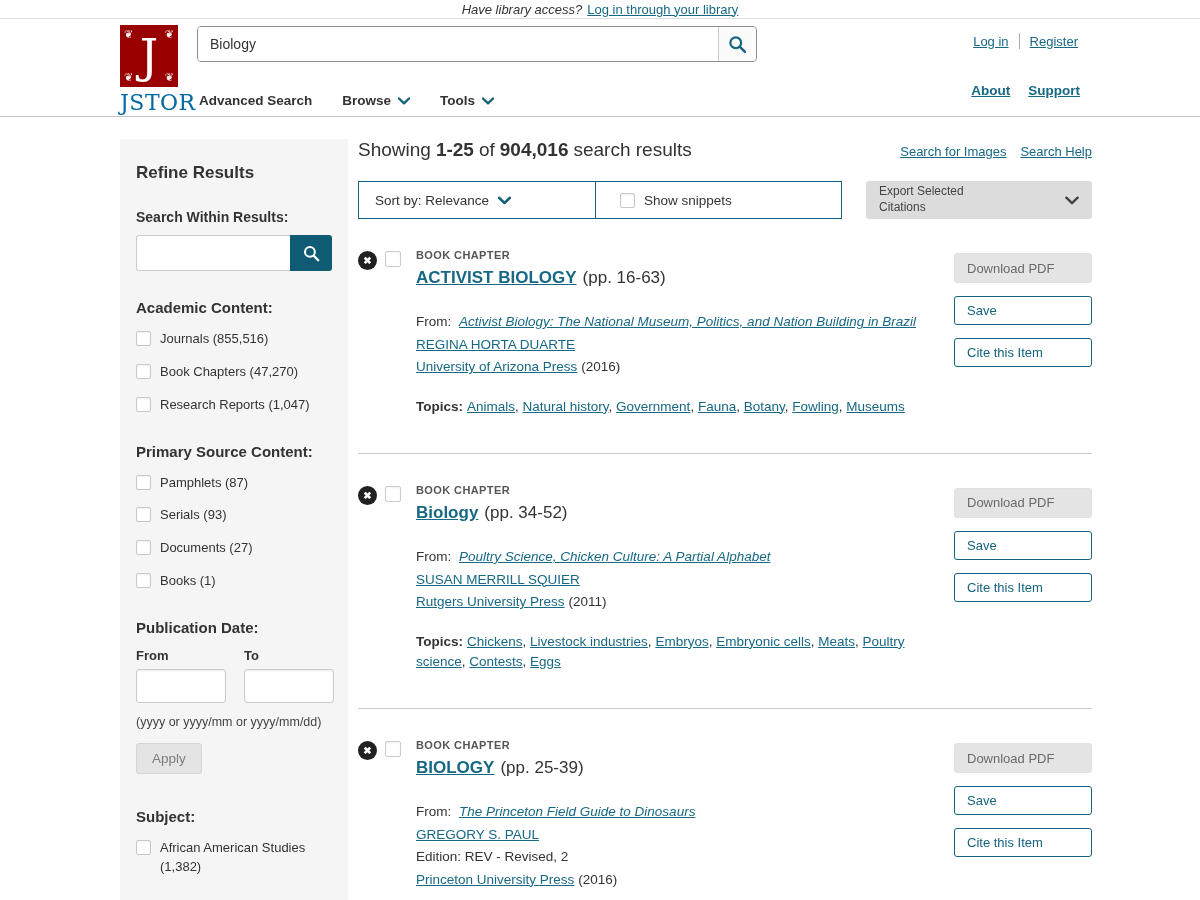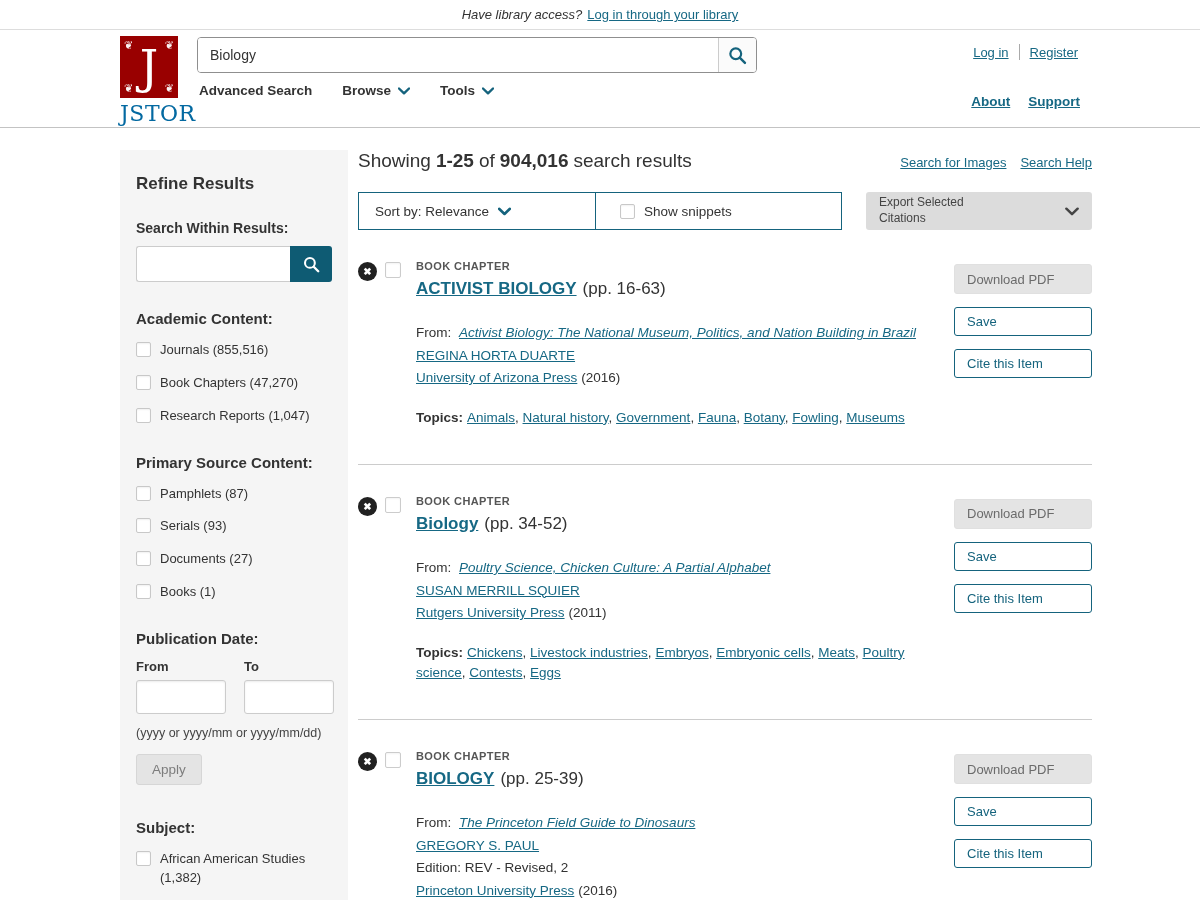--- a/index.html
+++ b/index.html
@@ -8,21 +8,21 @@
     width:1200px; height:900px; overflow:hidden;
     background:#fff; color:#333;
     font-family:"Liberation Sans", sans-serif;
     font-size:13.5px;
   }
   a, .link { color:#166884; text-decoration:underline; cursor:pointer; }
   .italic { font-style:italic; }
 
   
   .topbar {
-    height:30px; border-bottom:1px solid #ddd;
+    height:19px; border-bottom:1px solid #ddd;
     display:flex; align-items:center; justify-content:center; gap:5px;
     font-size:13px;
   }
   .topbar .q { font-style:italic; color:#333; }
 
   
   .header { position:relative; height:98px; border-bottom:1px solid #c3c3c3; background:#fff; }
   .logo { position:absolute; left:120px; top:6px; width:58px; text-align:center; }
   .logo-box {
     width:58px; height:62px; background:#990000; color:#fff; position:relative;
@@ -42,21 +42,21 @@
   }
   .searchbar input {
     flex:1; border:none; outline:none; padding:0 12px; font-size:14px; color:#333;
     font-family:"Liberation Sans", sans-serif;
   }
   .searchbar .search-btn {
     width:38px; border-left:1px solid #ccc; background:#fbfbfb;
     display:flex; align-items:center; justify-content:center; cursor:pointer;
   }
 
-  .mainnav { position:absolute; left:199px; top:53px; display:flex; gap:30px; align-items:center; }
+  .mainnav { position:absolute; left:199px; top:74px; display:flex; gap:30px; align-items:center; }
   .mainnav .nav-item { font-weight:bold; font-size:13.5px; color:#333; display:flex; align-items:center; gap:7px; cursor:pointer; text-decoration:none; }
 
   .account { position:absolute; right:122px; top:14px; display:flex; align-items:center; gap:10px; font-size:13px;text-align:center; }
   .account .sep { width:1px; height:16px; background:#aaa; }
   .aboutnav { position:absolute; right:120px; top:64px; display:flex; gap:18px; font-size:13.5px; }
   .aboutnav a { font-weight:bold; }
 
   
   .content { display:flex; padding:22px 0 0 120px; align-items:flex-start; }
 

